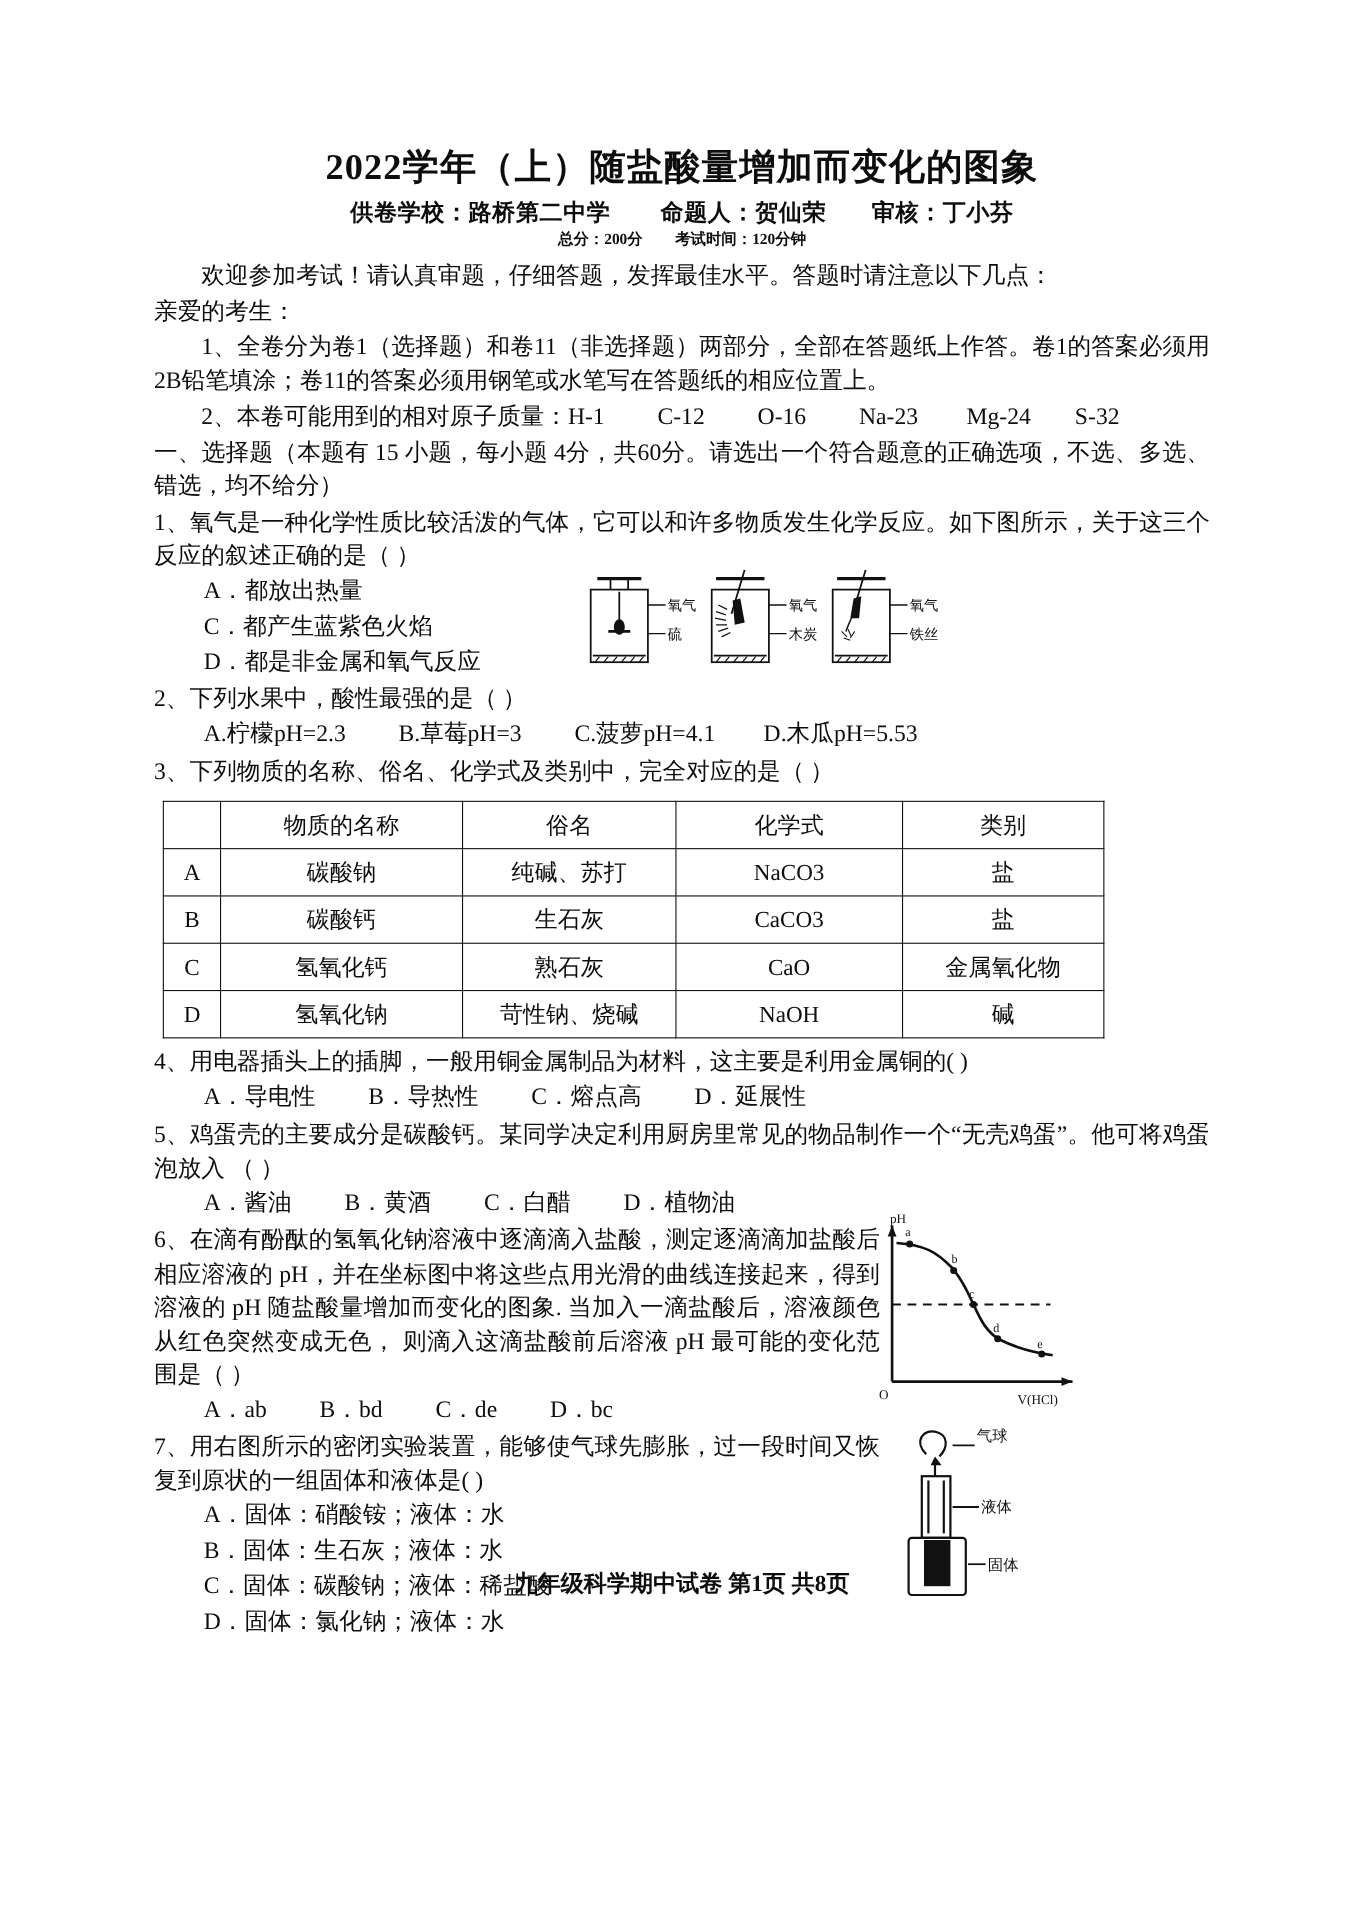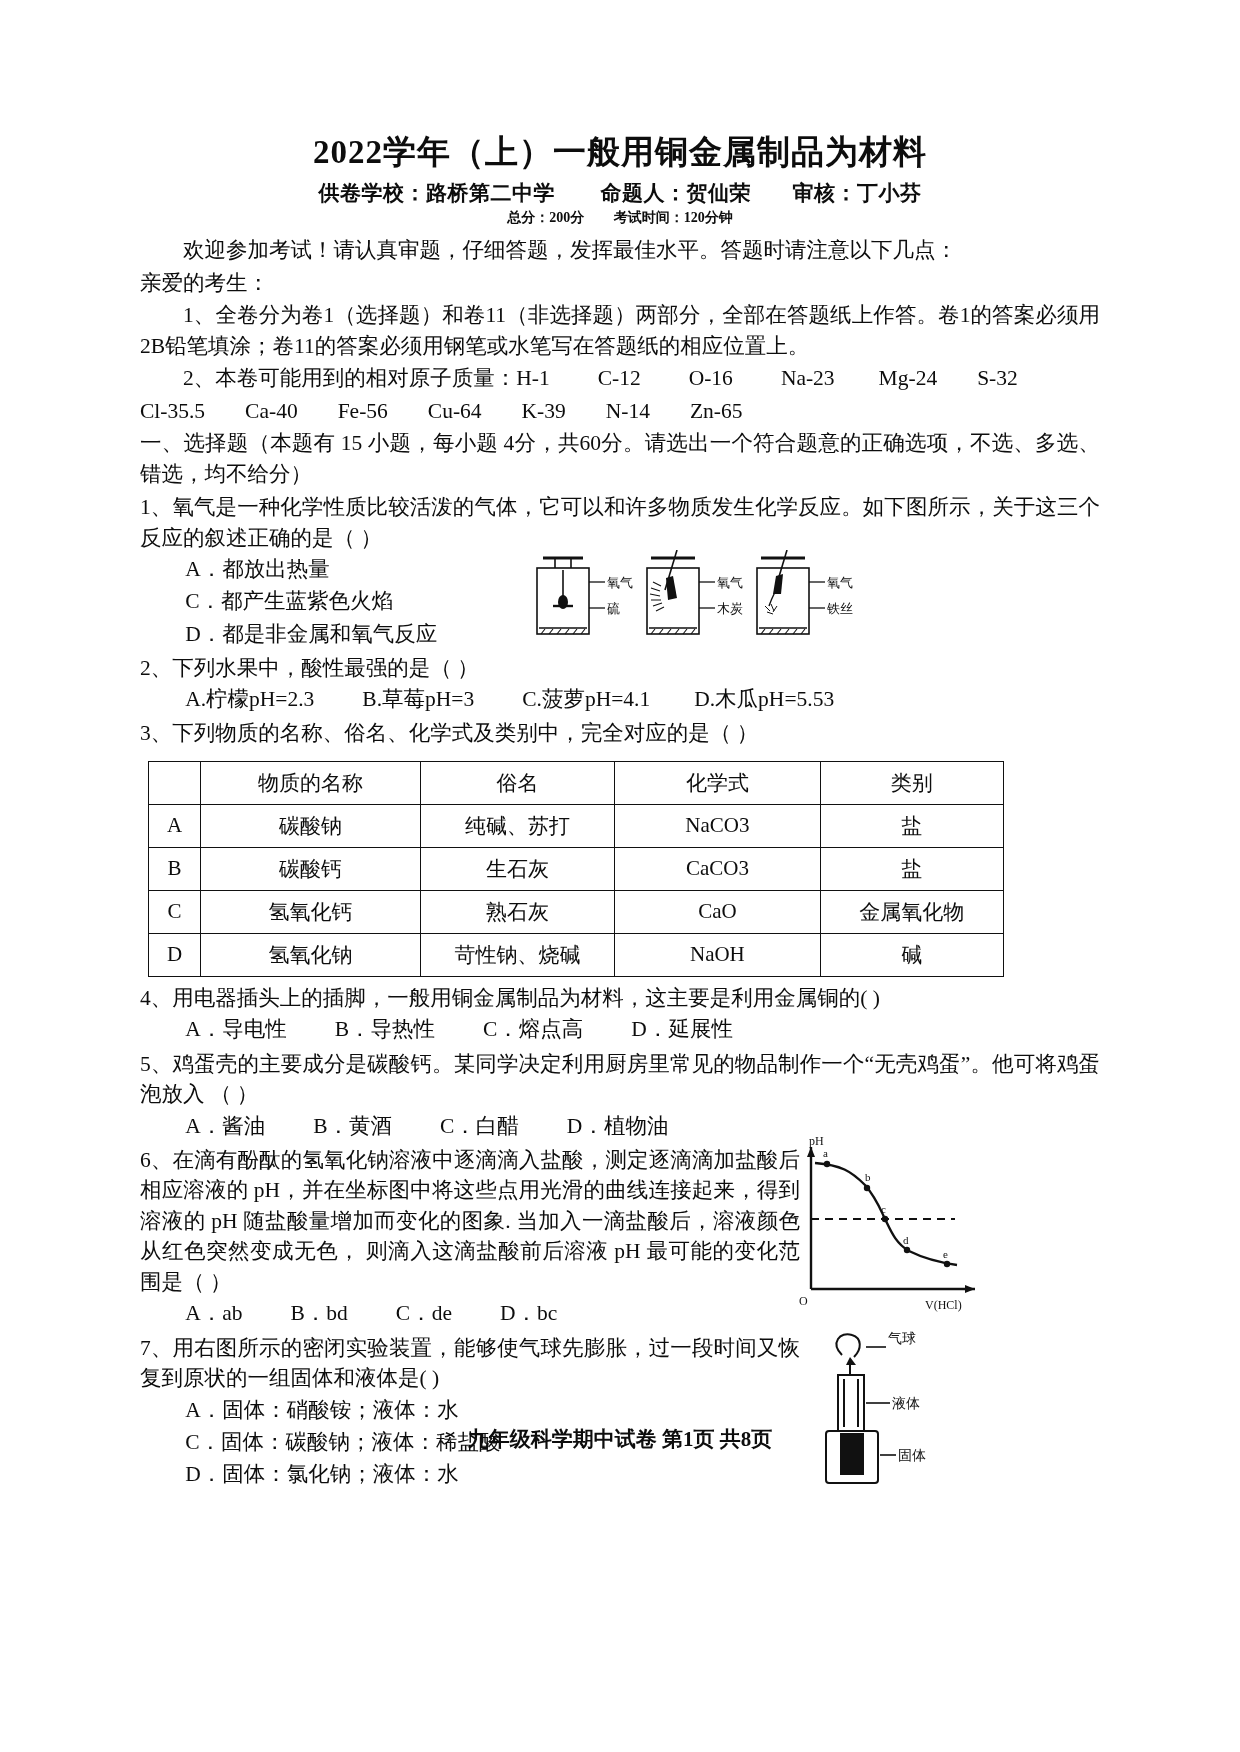--- a/index.html
+++ b/index.html
@@ -41,44 +41,41 @@
   .gap-a{margin-right:48px;}
   .gap-b{margin-right:44px;}
   .gap-c{margin-right:40px;}
 </style>
 </head>
 <body>
 
 <div class="page">
   <div class="inner">
 
-    <div class="doc-title">2022学年（上）一般用铜金属制品为材料</div>
+    <div class="doc-title">2022学年（上）随盐酸量增加而变化的图象</div>
 
     <div class="subline">
       <span class="nowrap"><span>供卷学校：</span><span>路桥第二中学</span></span>
       <span class="sp1"></span>
       <span class="nowrap"><span>命题人：</span><span>贺仙荣</span></span>
       <span class="sp2"></span>
       <span class="nowrap"><span>审核：</span><span>丁小芬</span></span>
     </div>
 
     <div class="subline2">
       <span class="g">总分：200分</span>
       <span>考试时间：120分钟</span>
     </div>
 
     <div class="para indent2">欢迎参加考试！请认真审题，仔细答题，发挥最佳水平。答题时请注意以下几点：</div>
     <div class="para">亲爱的考生：</div>
     <div class="para indent2">1、全卷分为卷1（选择题）和卷11（非选择题）两部分，全部在答题纸上作答。卷1的答案必须用2B铅笔填涂；卷11的答案必须用钢笔或水笔写在答题纸的相应位置上。</div>
 
     <div class="para indent2">
       <span>2、本卷可能用到的相对原子质量：</span><span class="nowrap">H-1</span><span class="gap-a"></span><span class="nowrap">C-12</span><span class="gap-a"></span><span class="nowrap">O-16</span><span class="gap-a"></span><span class="nowrap">Na-23</span><span class="gap-b"></span><span class="nowrap">Mg-24</span><span class="gap-c"></span><span class="nowrap">S-32</span>
-    </div>
-    <div class="para">
-      <span class="nowrap">Cl-35.5</span><span class="gap-c"></span><span class="nowrap">Ca-40</span><span class="gap-c"></span><span class="nowrap">Fe-56</span><span class="gap-c"></span><span class="nowrap">Cu-64</span><span class="gap-c"></span><span class="nowrap">K-39</span><span class="gap-c"></span><span class="nowrap">N-14</span><span class="gap-c"></span><span class="nowrap">Zn-65</span>
     </div>
 
     <div class="para">一、选择题（本题有 15 小题，每小题 4分，共60分。请选出一个符合题意的正确选项，不选、多选、错选，均不给分）</div>
 
     <div class="q-with-fig">
       <div class="qnum"><span>1、</span><span>氧气是一种化学性质比较活泼的气体，它可以和许多物质发生化学反应。如下图所示，关于这三个反应的叙述正确的是（      ）</span></div>
       <div class="opts">A．都放出热量</div>
       <div class="opts">C．都产生蓝紫色火焰</div>
       <div class="opts">D．都是非金属和氧气反应</div>
 
@@ -236,20 +233,21 @@
           <text x="118" y="107" font-size="11" font-family="'Liberation Serif',serif" fill="#111">d</text>
           <circle cx="162" cy="127" r="3.2" fill="#111"></circle>
           <text x="158" y="121" font-size="11" font-family="'Liberation Serif',serif" fill="#111">e</text>
         </svg>
       </div>
     </div>
 
     <div class="q-with-fig">
       <div class="qnum" style="width:660px;"><span>7、</span><span>用右图所示的密闭实验装置，能够使气球先膨胀，过一段时间又恢复到原状的一组固体和液体是(      )</span></div>
       <div class="opts">A．固体：硝酸铵；液体：水</div>
+      <div class="opts">B．固体：生石灰；液体：水</div>
       <div class="opts">C．固体：碳酸钠；液体：稀盐酸</div>
       <div class="opts">D．固体：氯化钠；液体：水</div>
 
       <div class="balloon-wrap" style="top:-4px;">
         <svg width="175" height="165" viewBox="0 0 175 165">
           <g stroke="#111" fill="none" stroke-width="2">
             <path d="M42,26 C30,14 40,2 52,6 C62,9 62,20 54,28"></path>
             <path d="M50,28 l-4,8 l10,0 Z" fill="#111" stroke="none"></path>
             <line x1="50" y1="34" x2="50" y2="46"></line>
             <rect x="38" y="46" width="26" height="56"></rect>

